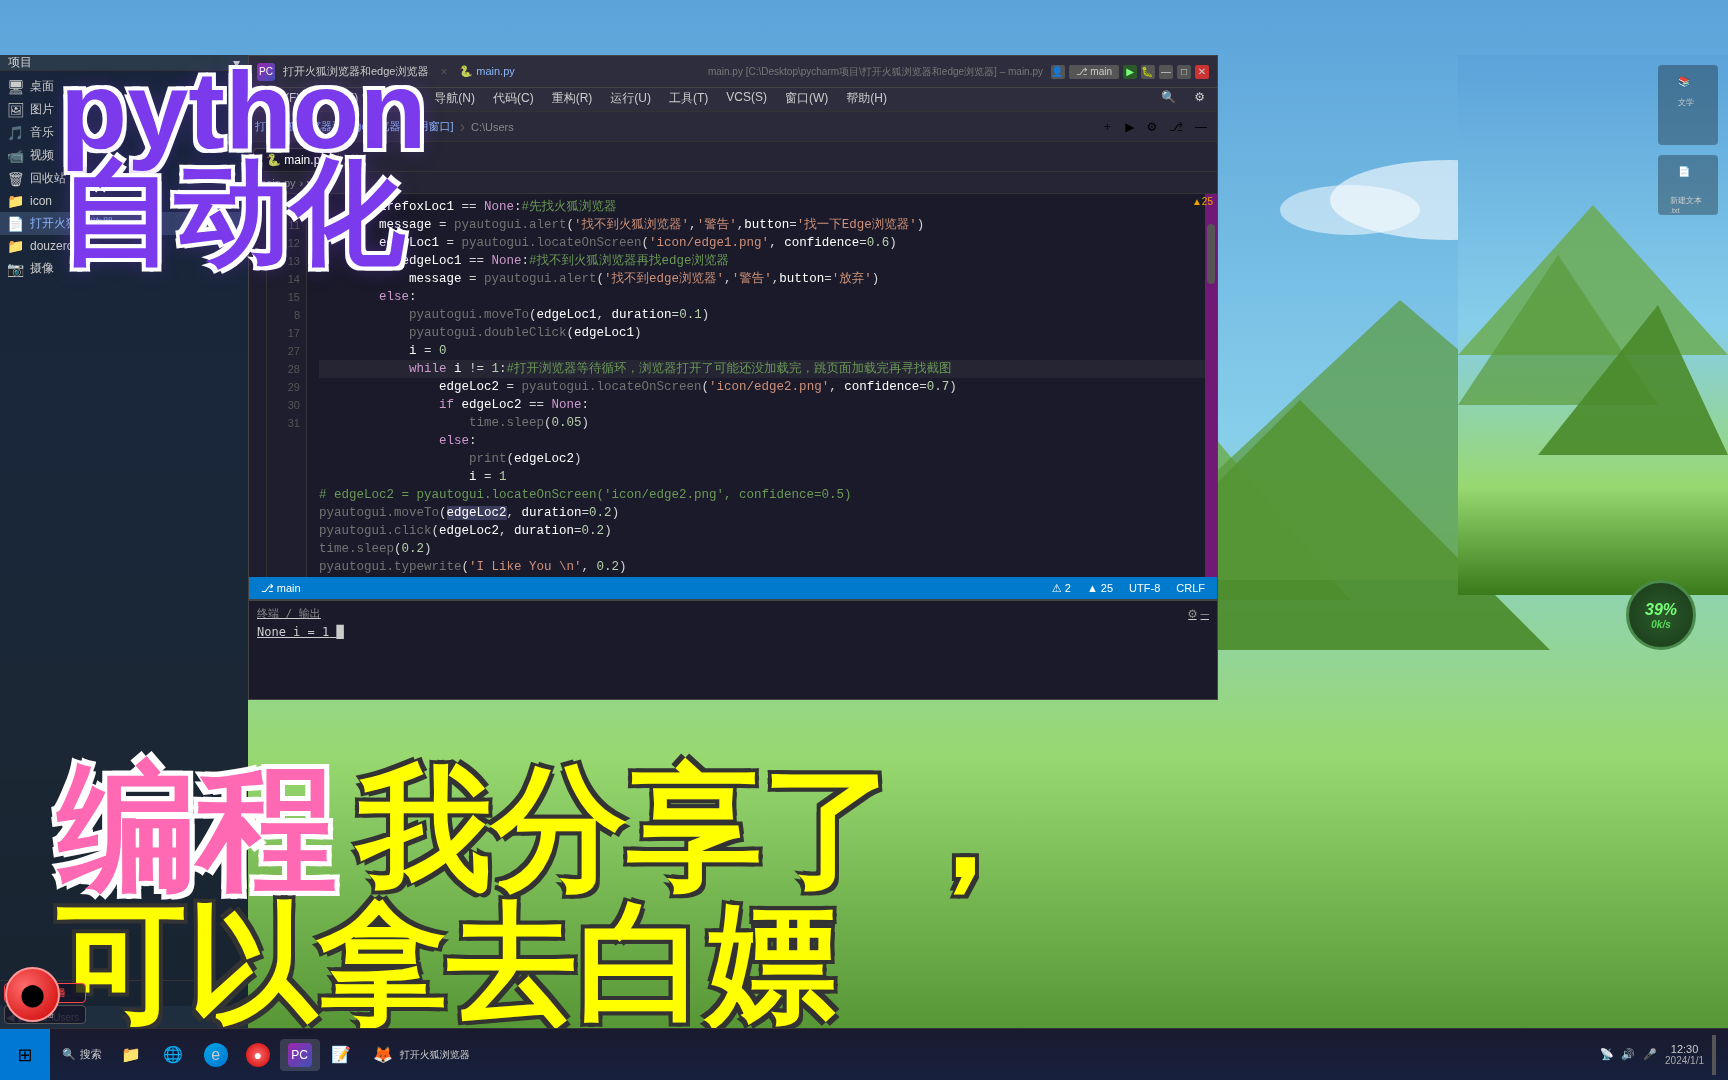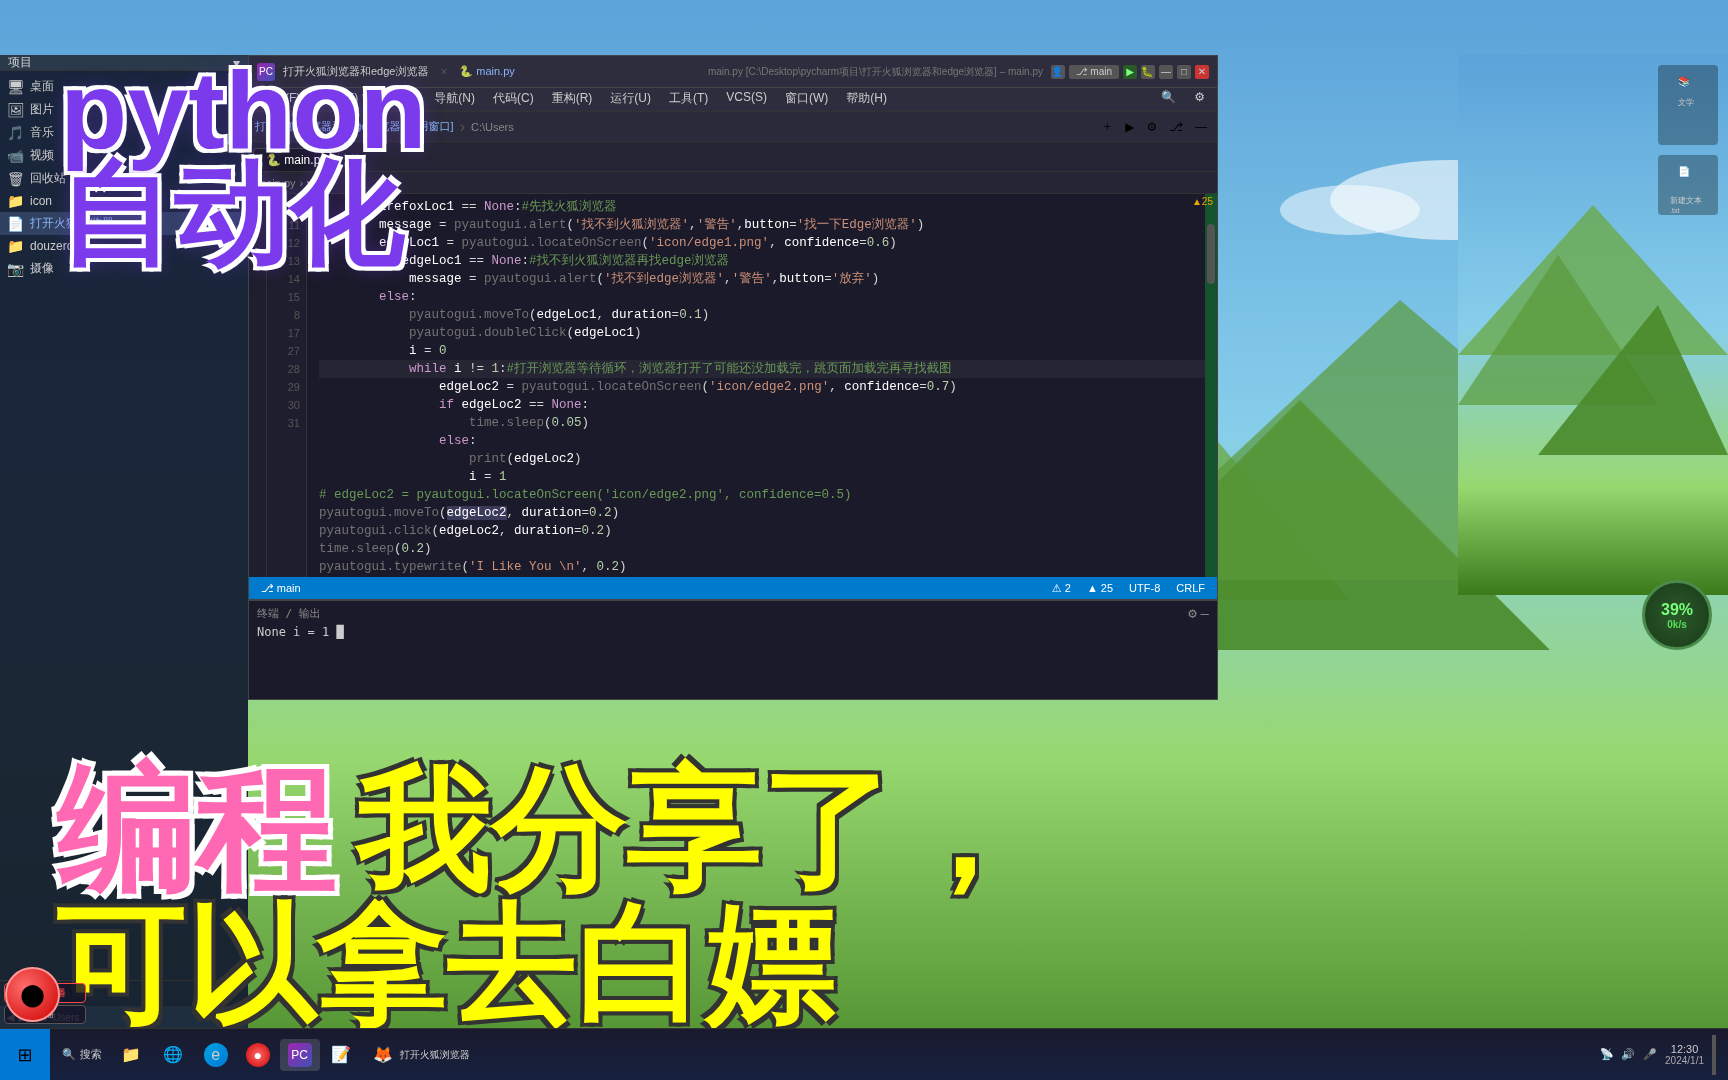--- a/index.html
+++ b/index.html
@@ -183,20 +183,21 @@
       width: 970px;
       height: 100px;
       background: #1a1a2a;
       border: 1px solid #444;
       z-index: 20;
       font-family: monospace;
       font-size: 12px;
       color: #ccc;
       padding: 4px 8px;
       overflow: hidden;
+      text-decoration: underline;
     }
 
     
     .ide-menu {
       height: 24px;
       background: #2d2d3d;
       display: flex;
       align-items: flex-start;
       padding: 0 4px;
       gap: 2px;
@@ -309,35 +310,36 @@
       top: 55px;
       width: 270px;
       height: 540px;
       z-index: 15;
       background: linear-gradient(135deg, #6ab8e8 0%, #8ecf6a 50%, #4a8a2a 100%);
     }
 
     
     .speed-indicator {
       position: absolute;
-      right: 16px;
+      right: 32px;
       top: 580px;
       width: 70px;
       height: 70px;
       background: radial-gradient(circle, #2a5a2a, #1a3a1a);
       border-radius: 50%;
       border: 3px solid #4a8a4a;
       display: flex;
       flex-direction: column;
       align-items: center;
       justify-content: center;
       z-index: 25;
       color: #7aff7a;
       font-size: 18px;
       font-weight: bold;
+      font-style: italic;
     }
 
     .speed-unit {
       font-size: 10px;
       color: #5adf5a;
     }
 
     
     .left-file-panel {
       position: absolute;
@@ -429,21 +431,21 @@
       display: flex;
       align-items: center;
       justify-content: center;
       cursor: pointer;
       font-size: 18px;
     }
 
     
     .scrollbar-right {
       width: 12px;
-      background: #14532d;
+      background: #701a75;
       position: relative;
       flex-shrink: 0;
     }
 
     .scroll-thumb {
       width: 8px;
       margin: 0 auto;
       height: 60px;
       background: #555;
       border-radius: 4px;

